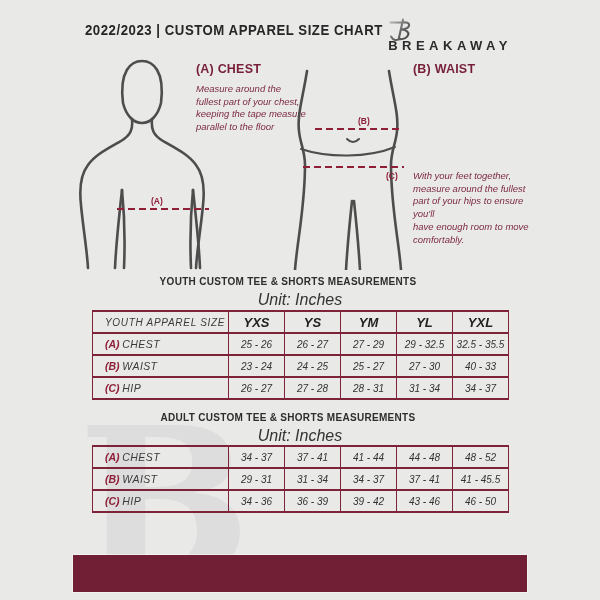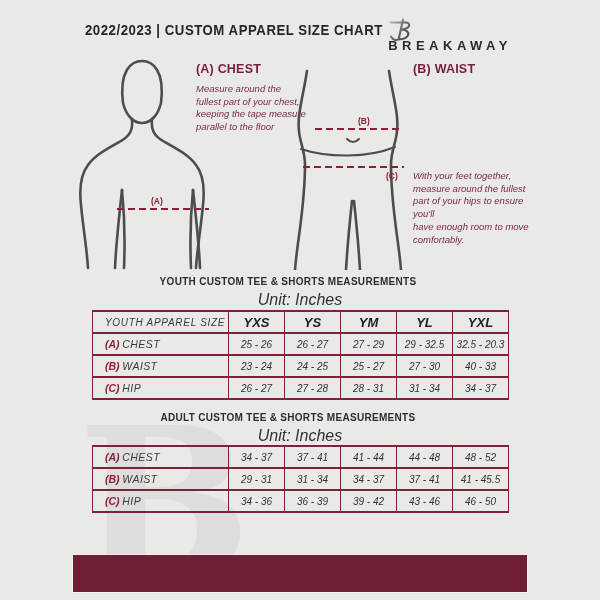--- a/index.html
+++ b/index.html
@@ -137,21 +137,21 @@
         <th class="sz">YM</th>
         <th class="sz">YL</th>
         <th class="sz">YXL</th>
       </tr>
       <tr>
         <td class="lbl-cell"><span class="rowkey">(A)</span> <span class="rowlbl">CHEST</span></td>
         <td>25 - 26</td>
         <td>26 - 27</td>
         <td>27 - 29</td>
         <td>29 - 32.5</td>
-        <td>32.5 - 20.3</td>
+        <td>32.5 - 35.5</td>
       </tr>
       <tr>
         <td class="lbl-cell"><span class="rowkey">(B)</span> <span class="rowlbl">WAIST</span></td>
         <td>23 - 24</td>
         <td>24 - 25</td>
         <td>25 - 27</td>
         <td>27 - 30</td>
         <td>40 - 33</td>
       </tr>
       <tr>

